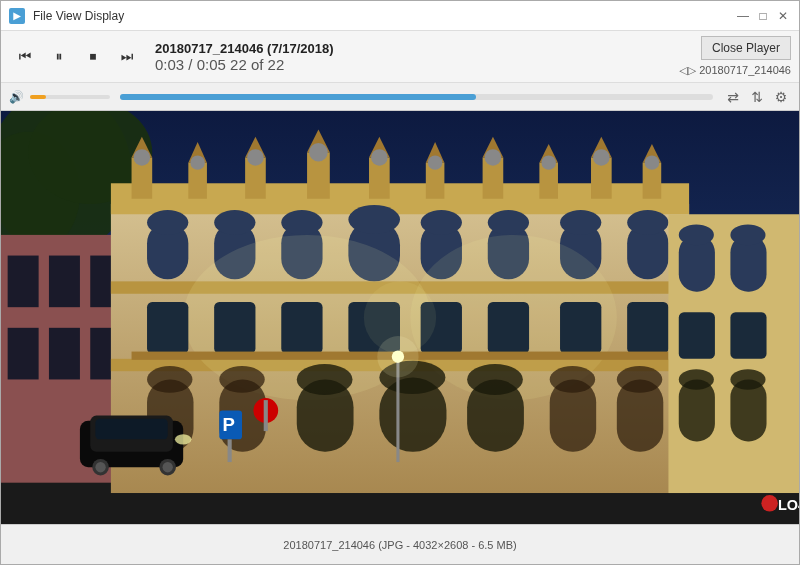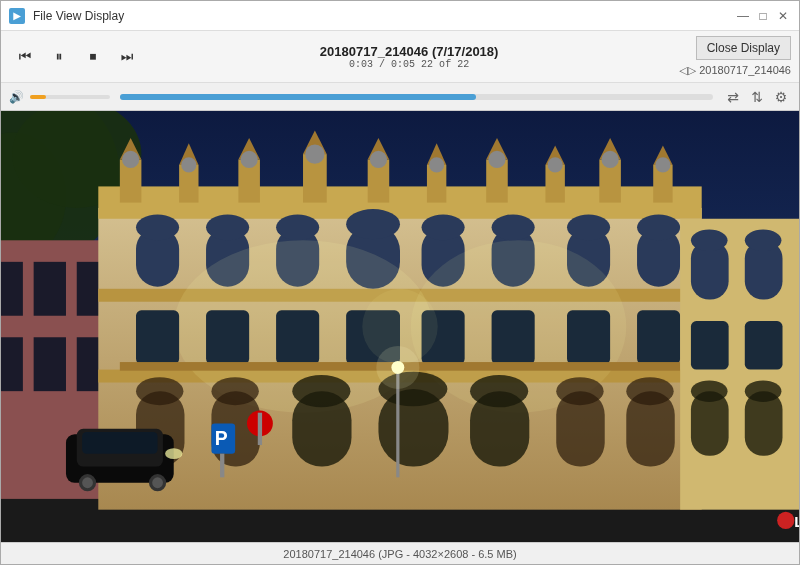--- a/index.html
+++ b/index.html
@@ -105,34 +105,33 @@
       align-items: center;
       justify-content: center;
       color: #333;
       font-size: 14px;
     }
 
     .file-title-area {
       flex: 1;
       display: flex;
       flex-direction: column;
-      align-items: center;
+      align-items: flex-start;
       justify-content: center;
     }
 
     .file-main-title {
       font-size: 13px;
       font-weight: bold;
       color: #222;
     }
 
     .file-subtitle {
-      font-size: 10px;
+      font-size: 15px;
       color: #555;
-      font-family: Liberation Mono, monospace;
     }
 
     .close-display-btn {
       background: #e8e8e8;
       border: 1px solid #bbb;
       padding: 4px 10px;
       cursor: pointer;
       font-size: 12px;
       color: #333;
       white-space: nowrap;
@@ -220,21 +219,21 @@
       background: #1a1a1a;
       display: flex;
       align-items: center;
       justify-content: center;
       overflow: hidden;
       position: relative;
     }
 
     
     .status-bar {
-      height: 22px;
+      height: 40px;
       background: #f0f0f0;
       border-top: 1px solid #ccc;
       display: flex;
       align-items: center;
       justify-content: center;
       flex-shrink: 0;
     }
 
     .status-text {
       font-size: 11px;
@@ -265,21 +264,21 @@
       <button class="ctrl-btn">⏹</button>
       <button class="ctrl-btn">⏭</button>
     </div>
 
     <div class="file-title-area">
       <div class="file-main-title">20180717_214046 (7/17/2018)</div>
       <div class="file-subtitle">0:03 / 0:05   22 of 22</div>
     </div>
 
     <div style="display:flex;flex-direction:column;align-items:flex-end;gap:4px;">
-      <button class="close-display-btn">Close Display</button>
+      <button class="close-display-btn">Close Player</button>
       <span class="filename-right" style="font-size:11px;color:#555;margin-left:16px;">◁▷ 20180717_214046</span>
     </div>
   </div>
 
   <div class="toolbar-row2">
     <span class="volume-icon">🔊</span>
     <div class="volume-slider">
       <div class="volume-fill"></div>
     </div>
     <div class="progress-bar-container">

